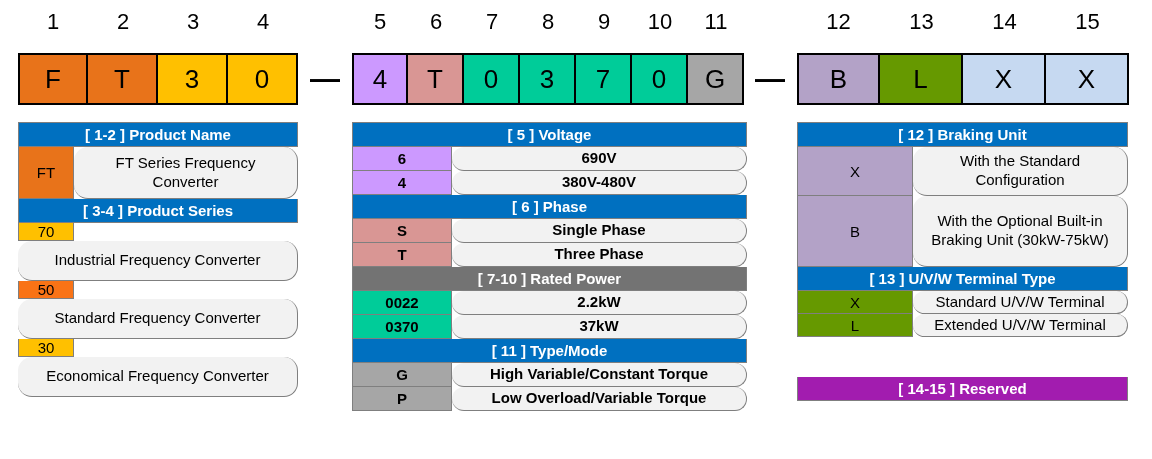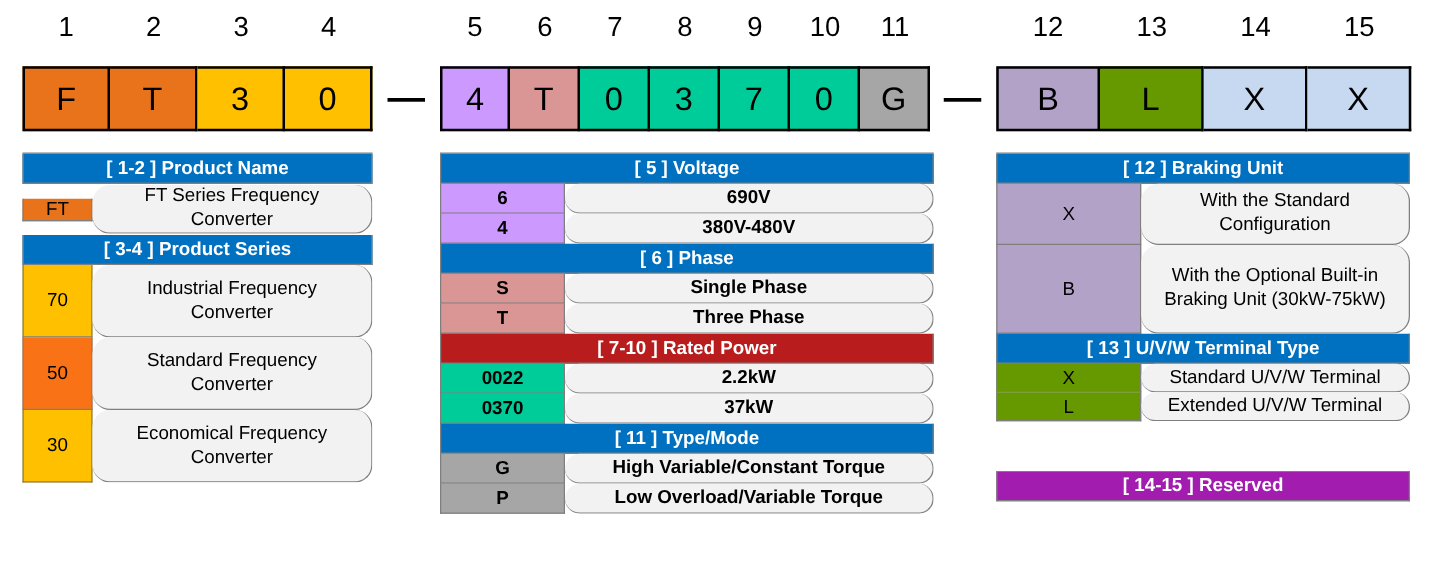--- a/index.html
+++ b/index.html
@@ -69,22 +69,22 @@
   }
   .tbl-left  { left:18px;  width:280px; }
   .tbl-left  .tkey { width:56px; }
   .tbl-mid   { left:352px; width:395px; }
   .tbl-mid   .tkey { width:100px; }
   .tbl-right { left:797px; width:331px; }
   .tbl-right .tkey { width:116px; }
   .h23 { height:23px; }
   .h26 { height:24px;font-weight:bold; }
   .h49 { height:49px; }
-  .h52 { height:41px;align-items:center; }
-  .h58 { height:58px; }
+  .h52 { height:52px; }
+  .h58 { height:58px;flex-direction:column; }
   .h71 { height:71px; }
 </style>
 </head>
 <body>
 
 <div class="canvas">
 
   <div class="group" style="left:18px;">
     <div class="nums">
       <div class="num w70">1</div>
@@ -173,21 +173,21 @@
     </div>
     <div class="thead h26" style="background-color: rgb(0, 112, 192);">[ 6 ] Phase</div>
     <div class="trow h26">
       <div class="tkey" style="background-color: rgb(217, 150, 148);">S</div>
       <div class="tdesc">Single Phase</div>
     </div>
     <div class="trow h26">
       <div class="tkey" style="background-color: rgb(217, 150, 148);">T</div>
       <div class="tdesc">Three Phase</div>
     </div>
-    <div class="thead h26" style="background-color: #b91c1c;">[ 7-10 ] Rated Power</div>
+    <div class="thead h26" style="background-color: #737373;">[ 7-10 ] Rated Power</div>
     <div class="trow h26">
       <div class="tkey" style="background-color: rgb(0, 204, 153);">0022</div>
       <div class="tdesc">2.2kW</div>
     </div>
     <div class="trow h26">
       <div class="tkey" style="background-color: rgb(0, 204, 153);">0370</div>
       <div class="tdesc">37kW</div>
     </div>
     <div class="thead h26" style="background-color: rgb(0, 112, 192);">[ 11 ] Type/Mode</div>
     <div class="trow h26">

